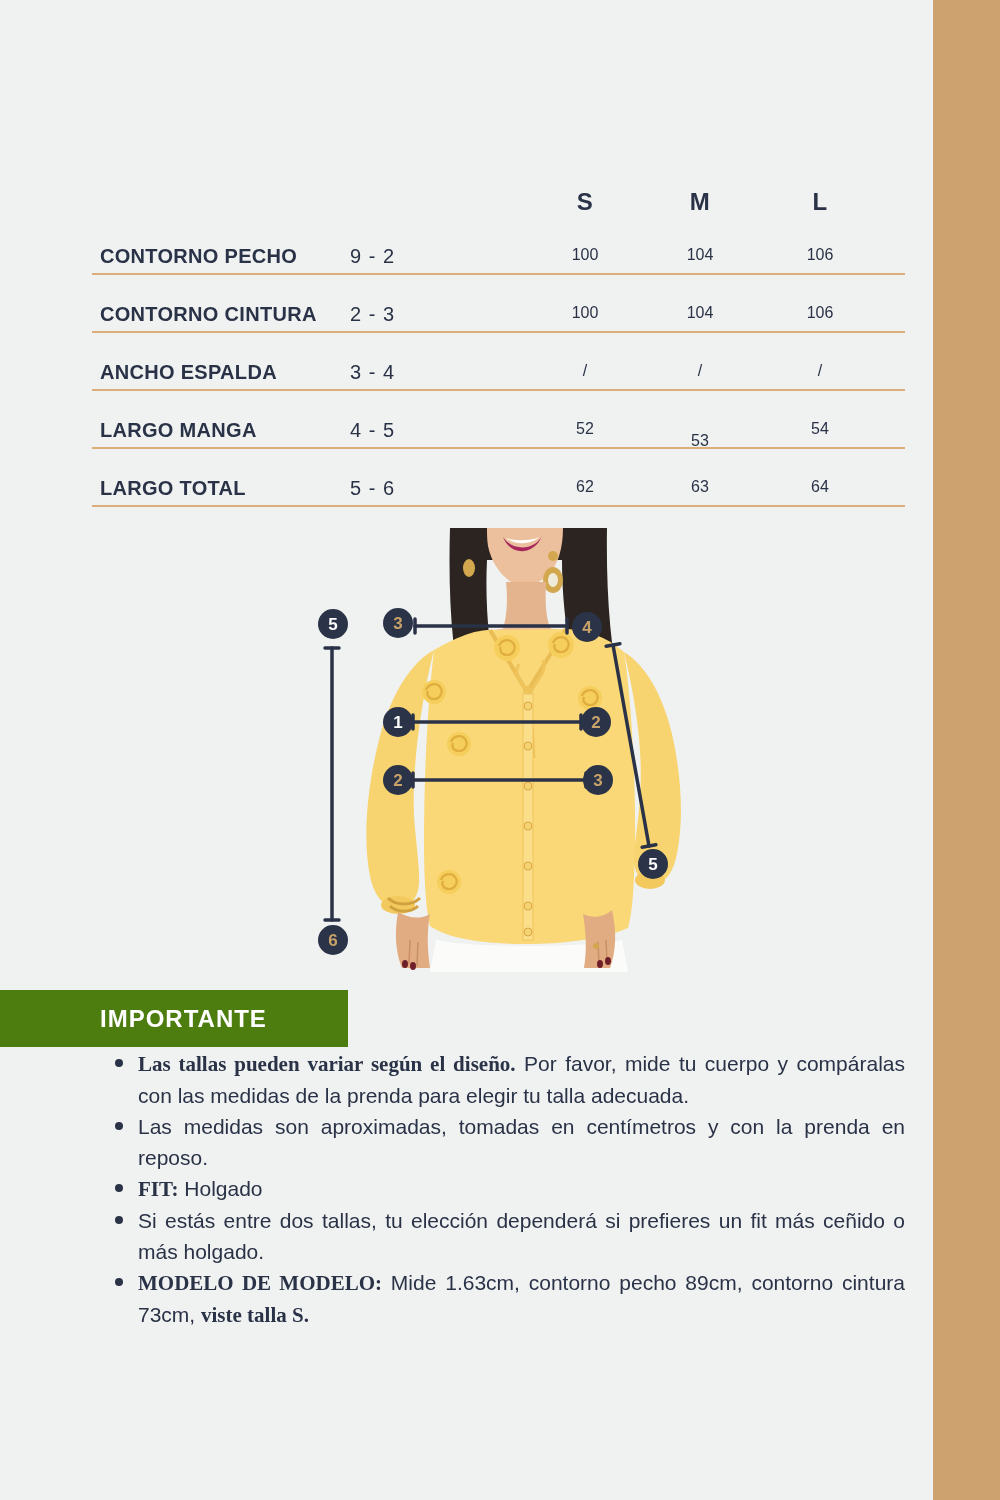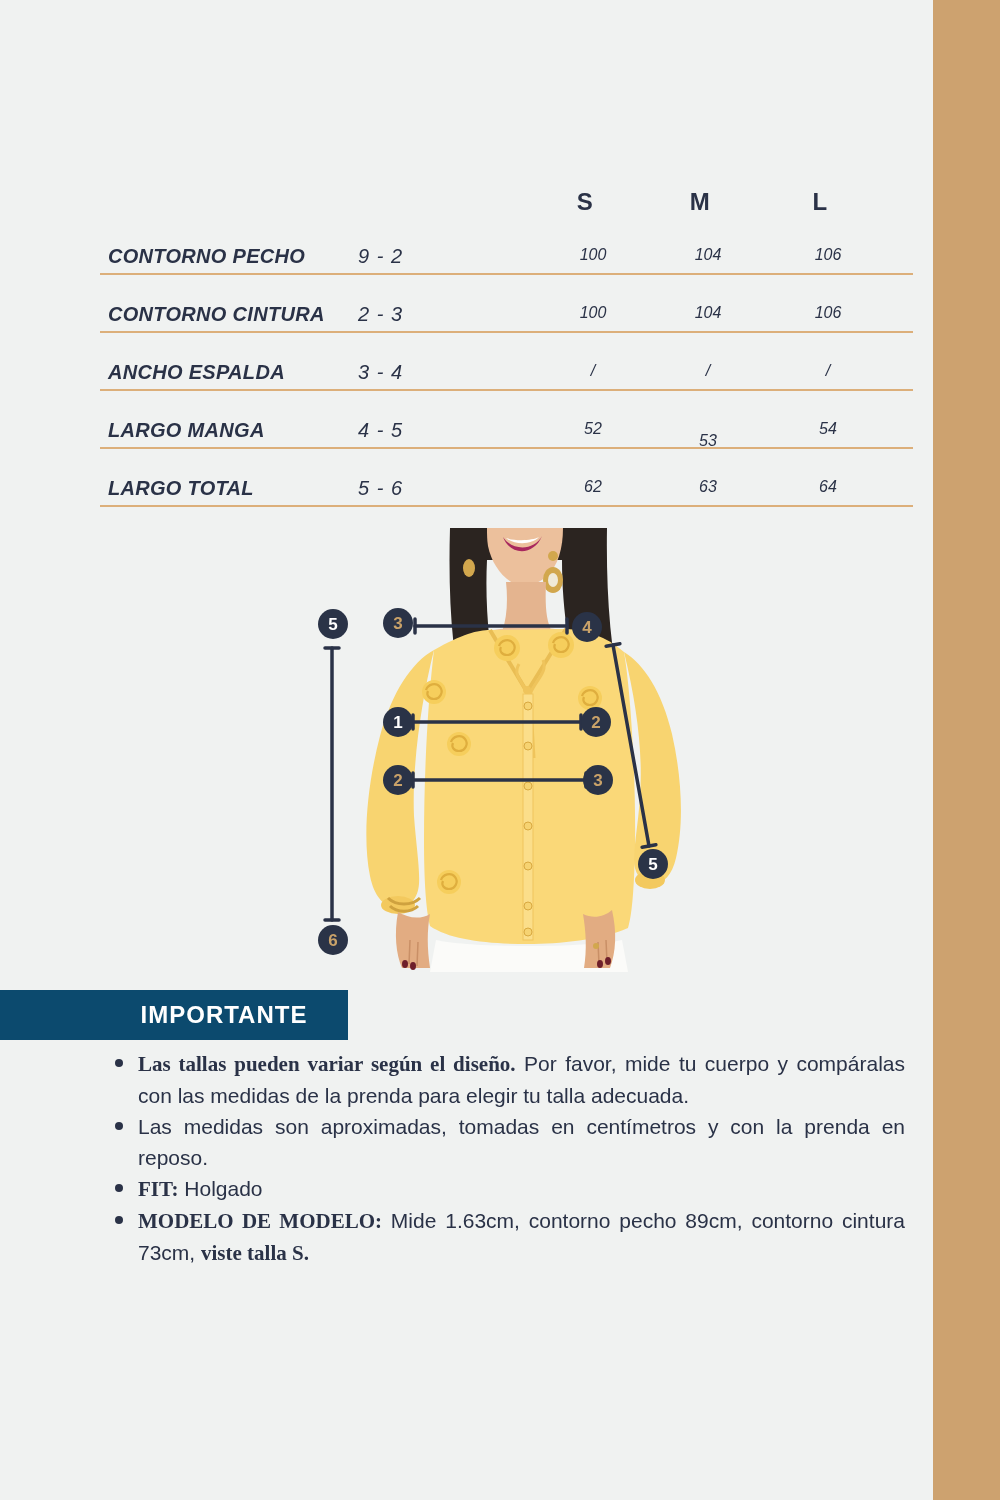--- a/index.html
+++ b/index.html
@@ -8,38 +8,38 @@
     position:relative; width:1000px; height:1500px;
     background:#F0F2F1; overflow:hidden;
     font-family:"Liberation Sans", sans-serif; color:#2A3247;
   }
   .side-stripe { position:absolute; top:0; right:0; width:67px; height:1500px; }
 
   
   .size-table { position:absolute; left:92px; top:188px; width:813px; height:330px; }
   .tbl-header { position:absolute; left:0; top:0; width:100%; height:34px; }
   .col-head { position:absolute; transform:translateX(-50%); font-size:24px; font-weight:600; letter-spacing:.5px; }
-  .tbl-row { position:absolute; left:8px; width:100%; height:32px; border-bottom:2px solid #DCAF7A;font-style:italic; }
+  .tbl-row { position:absolute; left:0; width:100%; height:32px; border-bottom:2px solid #DCAF7A; }
   .row-label { position:absolute; left:8px; top:2px; font-size:20px; font-weight:600; letter-spacing:.3px; }
   .row-ref { position:absolute; left:258px; top:2px; font-size:20px; font-weight:500; letter-spacing:1px; }
   .row-val { position:absolute; top:3px; transform:translateX(-50%); font-size:16px; font-weight:400; }
 
   
   .figure-area { position:absolute; left:300px; top:520px; width:420px; height:460px; }
   .figure-area svg { display:block; width:100%; height:100%; }
   .marker {
     position:absolute; width:30px; height:30px; border-radius:50%;
     background:#2A3347; display:flex; align-items:center; justify-content:center;
     font-size:17px; font-weight:bold; line-height:1;
   }
 
   
   .imp-bar {
-    position:absolute; left:0; top:990px; width:348px; height:50px;
-    background:#0c4a6e; display:flex; align-items:center;justify-content:center;
+    position:absolute; left:0; top:990px; width:348px; height:57px;
+    background:#4d7c0f; display:flex; align-items:center;
   }
   .imp-title { color:#FFFFFF; font-size:24px; font-weight:bold; letter-spacing:1px; padding-left:100px; }
   .bullets { position:absolute; left:112px; top:1048px; width:793px; list-style:none; }
   .bullets li {
     position:relative; padding-left:26px; font-size:21px; line-height:31px;
     text-align:justify; color:#2A3247;
   }
   .bullets li::before {
     content:""; position:absolute; left:3px; top:11px;
     width:8px; height:8px; border-radius:50%; background:#2A3247;
@@ -196,20 +196,21 @@
   </div>
   <div id="markers"></div>
 
   <div class="imp-bar">
     <span class="imp-title">IMPORTANTE</span>
   </div>
   <ul class="bullets" id="bullets">
       <li><span class="b">Las tallas pueden variar según el diseño.</span><span> Por favor, mide tu cuerpo y compáralas con las medidas de la prenda para elegir tu talla adecuada.</span></li>
       <li><span> Las medidas son aproximadas, tomadas en centímetros y con la prenda en reposo.</span></li>
       <li><span class="b">FIT:</span><span> Holgado</span></li>
+      <li><span>Si estás entre dos tallas, tu elección dependerá si prefieres un fit más ceñido o más holgado.</span></li>
       <li><span class="b">MODELO DE MODELO:</span><span> Mide 1.63cm, contorno pecho 89cm, contorno cintura 73cm, </span><span class="b">viste talla S.</span></li>
     </ul>
 
 <div class="marker" style="left: 318px; top: 609px; color: rgb(255, 255, 255);">5</div>
     <div class="marker" style="left: 383px; top: 608px; color: rgb(201, 162, 105);">3</div>
     <div class="marker" style="left: 572px; top: 612px; color: rgb(201, 162, 105);">4</div>
     <div class="marker" style="left: 383px; top: 707px; color: rgb(255, 255, 255);">1</div>
     <div class="marker" style="left: 581px; top: 707px; color: rgb(201, 162, 105);">2</div>
     <div class="marker" style="left: 383px; top: 765px; color: rgb(201, 162, 105);">2</div>
     <div class="marker" style="left: 583px; top: 765px; color: rgb(201, 162, 105);">3</div>

